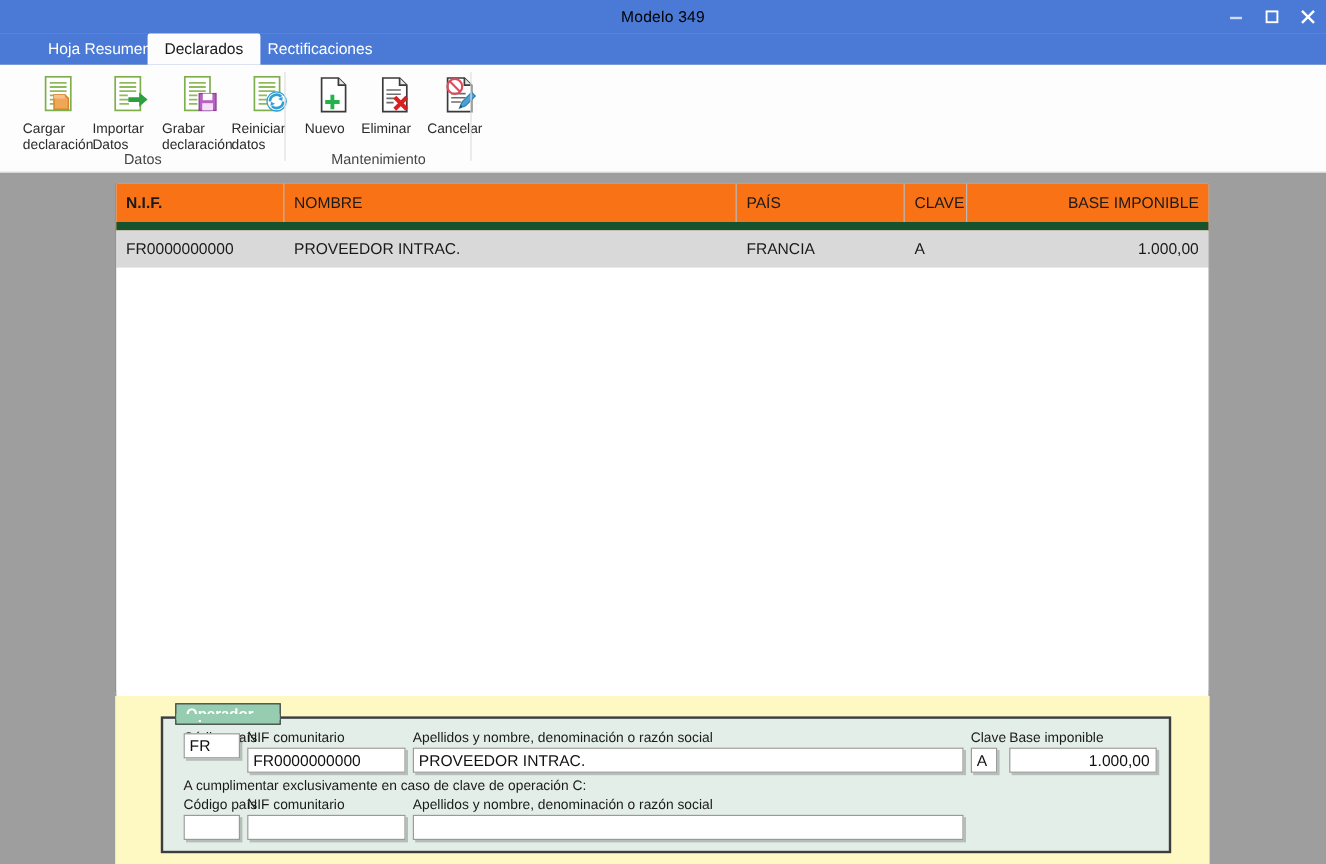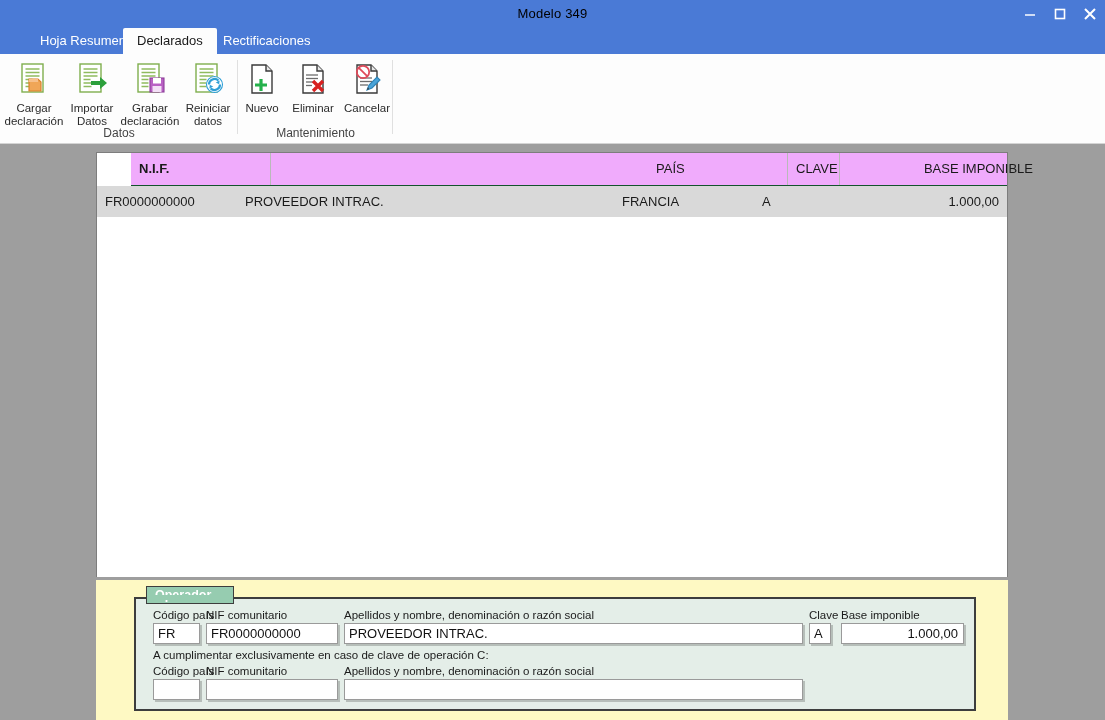--- a/index.html
+++ b/index.html
@@ -105,22 +105,22 @@
     position: absolute;
     top: 6px;
     width: 1px;
     height: 74px;
     background: #e0e0e0;
   }
   .rbtn {
     position: absolute;
     top: 4px;
     width: 62px;
-    text-align: center;
-    cursor: default;
+    cursor: default;
+    margin-left: 16px;
   }
   .rbtn .ricon {
     height: 42px;
     display: flex;
     align-items: center;
     justify-content: center;
   }
   .rbtn .rlabel {
     font-size: 11.5px;
     color: #2b2b2b;
@@ -134,23 +134,22 @@
     position: absolute;
     left: 96px; top: 152px;
     width: 912px; height: 425px;
     background: #ffffff;
     border: 1px solid #7d7d7d;
     box-sizing: border-box;
   }
   .gridhead {
     position: relative;
     height: 32px;
-    background: #f0abfc;
-    border-bottom: 1px solid #14532d;
-    margin-left: 34px;
+    background: #f97316;
+    border-bottom: 7px solid #14532d;
   }
   .gh {
     position: absolute;
     top: 0;
     height: 32px;
     line-height: 32px;
     font-size: 13px;
     color: #1a1a1a;
     box-sizing: border-box;
     padding: 0 8px;
@@ -419,20 +418,21 @@
 
       <div class="rgroup-label">Mantenimiento</div>
     </div>
 
     <div class="rgroup-sep" style="left:392px;"></div>
   </div>
 
   <div class="gridpanel">
     <div class="gridhead">
       <div class="gh bold" style="left:0px; width:140px;">N.I.F.</div>
+      <div class="gh" style="left:140px; width:377px;">NOMBRE</div>
       <div class="gh" style="left:517px; width:140px;">PAÍS</div>
       <div class="gh" style="left:657px; width:52px;">CLAVE</div>
       <div class="gh right" style="left:709px; width:201px;">BASE IMPONIBLE</div>
     </div>
 
     <div class="gridrow">
       <div class="gc" style="left:0px; width:140px;">FR0000000000</div>
       <div class="gc" style="left:140px; width:377px;">PROVEEDOR INTRAC.</div>
       <div class="gc" style="left:517px; width:140px;">FRANCIA</div>
       <div class="gc" style="left:657px; width:52px;">A</div>
@@ -444,21 +444,21 @@
 
   <div class="bottompanel">
     <div class="groupbox">
 
       <div class="flabel" style="left:17px; top:10px;">Código país</div>
       <div class="flabel" style="left:70px; top:10px;">NIF comunitario</div>
       <div class="flabel" style="left:208px; top:10px;">Apellidos y nombre, denominación o razón social</div>
       <div class="flabel" style="left:673px; top:10px;">Clave</div>
       <div class="flabel" style="left:705px; top:10px;">Base imponible</div>
 
-      <div class="finput" style="left:17px;  top:24px; width:47px;">FR</div>
+      <div class="finput" style="left:17px;  top:12px; width:47px;">FR</div>
       <div class="finput" style="left:70px;  top:24px; width:132px;">FR0000000000</div>
       <div class="finput" style="left:208px; top:24px; width:459px;">PROVEEDOR INTRAC.</div>
       <div class="finput" style="left:673px; top:24px; width:22px;">A</div>
       <div class="finput right" style="left:705px; top:24px; width:123px;">1.000,00</div>
 
       <div class="flabel" style="left:17px; top:50px;">A cumplimentar exclusivamente en caso de clave de operación C:</div>
 
       <div class="flabel" style="left:17px; top:66px;">Código país</div>
       <div class="flabel" style="left:70px; top:66px;">NIF comunitario</div>
       <div class="flabel" style="left:208px; top:66px;">Apellidos y nombre, denominación o razón social</div>

